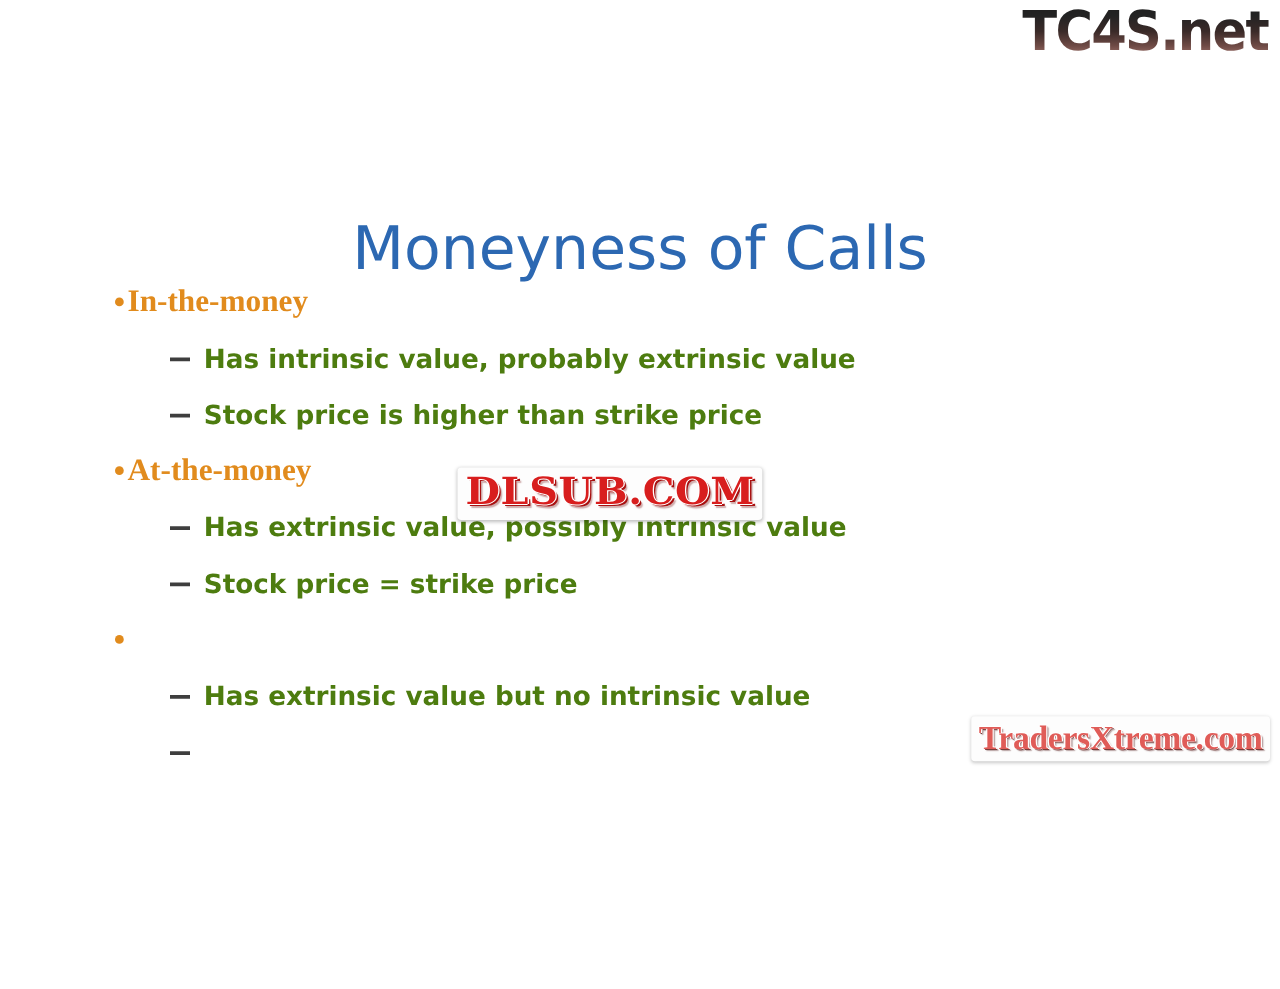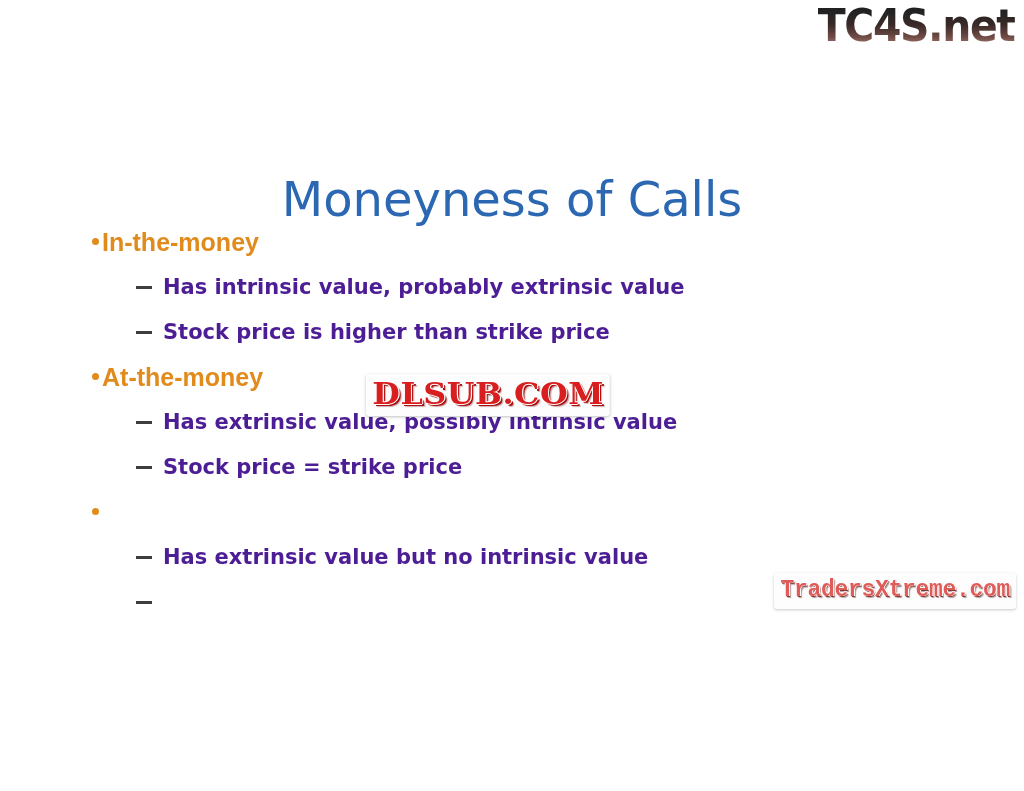--- a/index.html
+++ b/index.html
@@ -68,41 +68,41 @@
     top: 224px;
     width: 1024px;
   }
   .group { margin: 0; padding: 0; }
 
   .level1 {
     position: relative;
     height: 45px;
     padding-left: 102px;
     color: #e18b1d;
-    font-family: Liberation Sans, sans-serif;
+    font-family: Liberation Serif, serif;
     font-weight: bold;
     font-size: 25px;
     line-height: 36px;
     white-space: nowrap;
   }
   .level1 .dot {
     position: absolute;
     left: 92px;
     top: 14px;
     width: 7px;
     height: 7px;
     background: #e18b1d;
     border-radius: 50%;
   }
 
   .level2 {
     position: relative;
     height: 45px;
     padding-left: 163px;
-    color: #4c1d95;
+    color: #4d7c0f;
     font-family: "DejaVu Sans", sans-serif;
     font-weight: bold;
     font-size: 21px;
     line-height: 36px;
     white-space: nowrap;
   }
   .level2 .dash {
     position: absolute;
     left: 136px;
     top: 17px;
@@ -136,23 +136,23 @@
        2px 2px 0 #a81111,
        3px 3px 1px rgba(120,20,20,0.35);
     box-shadow: 0 1px 3px rgba(0,0,0,0.25);
   }
 
   
   .brand-tx {
     position: absolute;
     right: 8px;
     bottom: 9px;
-    font-family: Liberation Mono, monospace;
-    font-weight: bold;
-    font-size: 23px;
+    font-family: Liberation Serif, serif;
+    font-weight: bold;
+    font-size: 27px;
     line-height: 32px;
     letter-spacing: -0.3px;
     color: #e05c58;
     background: #fdfdfd;
     padding: 1px 6px 3px 6px;
     border-radius: 3px;
     white-space: nowrap;
     text-shadow:
        1px 0 0 #ffffff,
       -1px 0 0 #ffffff,

